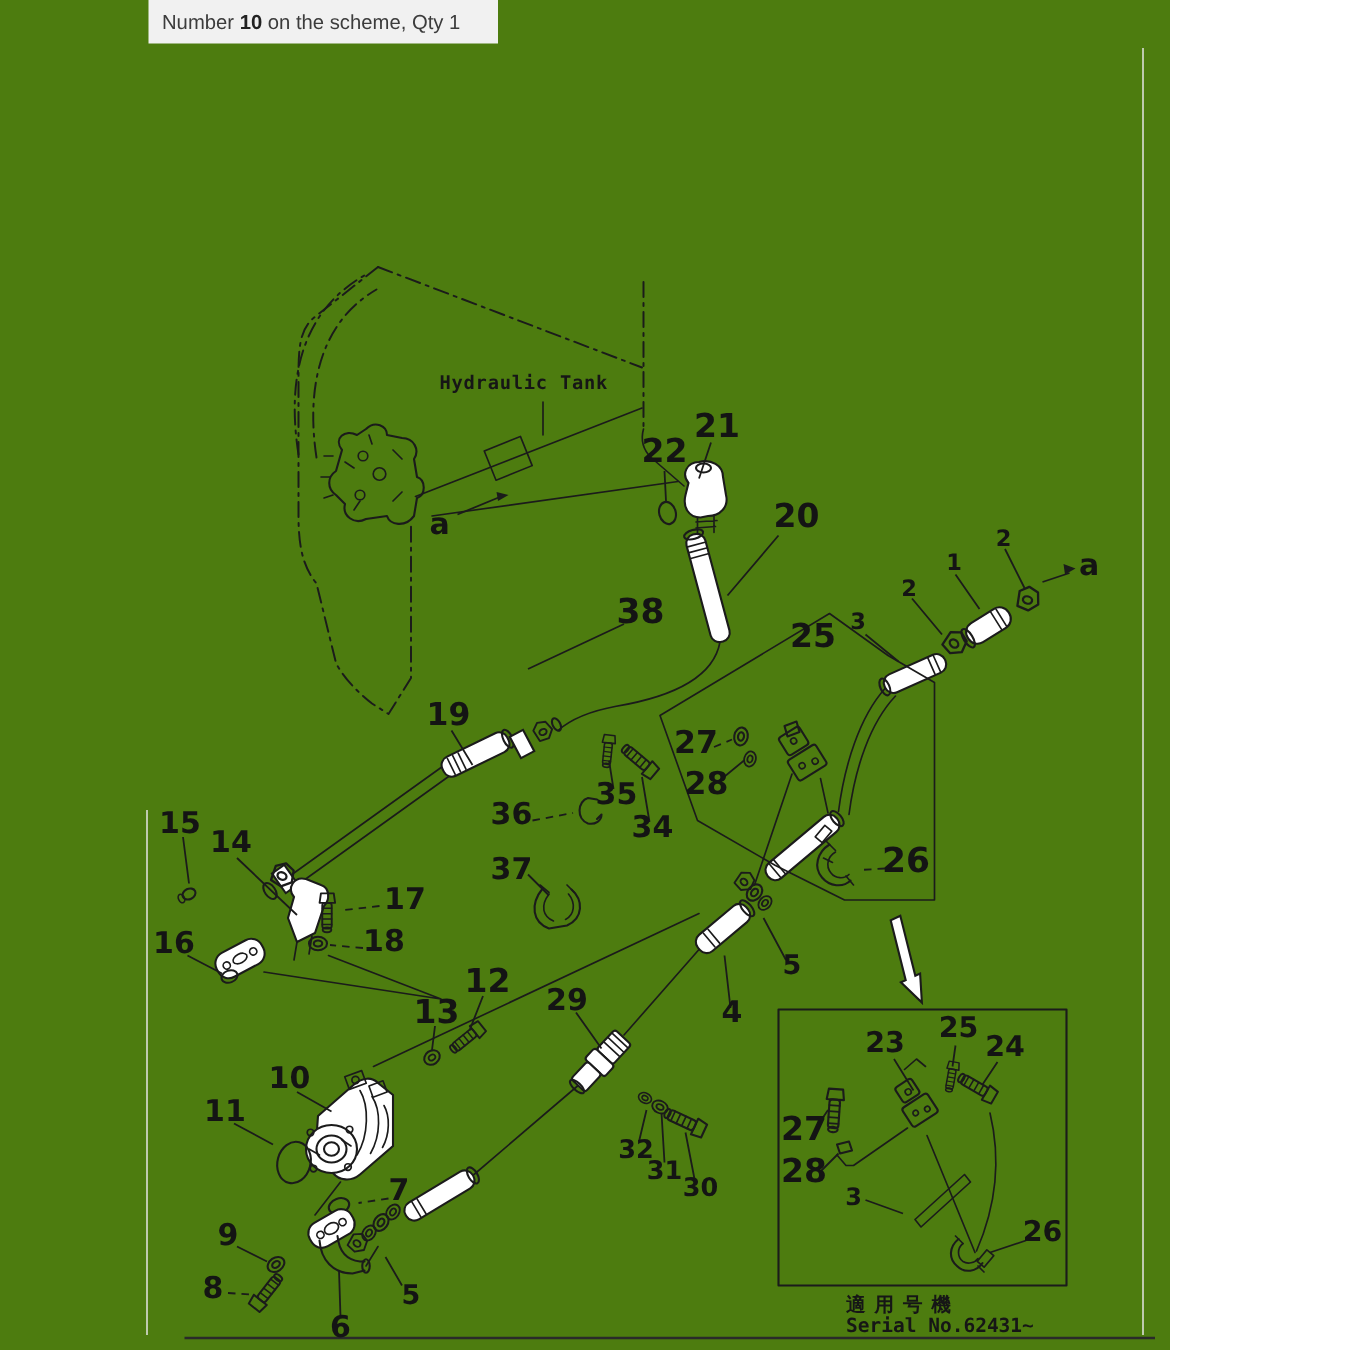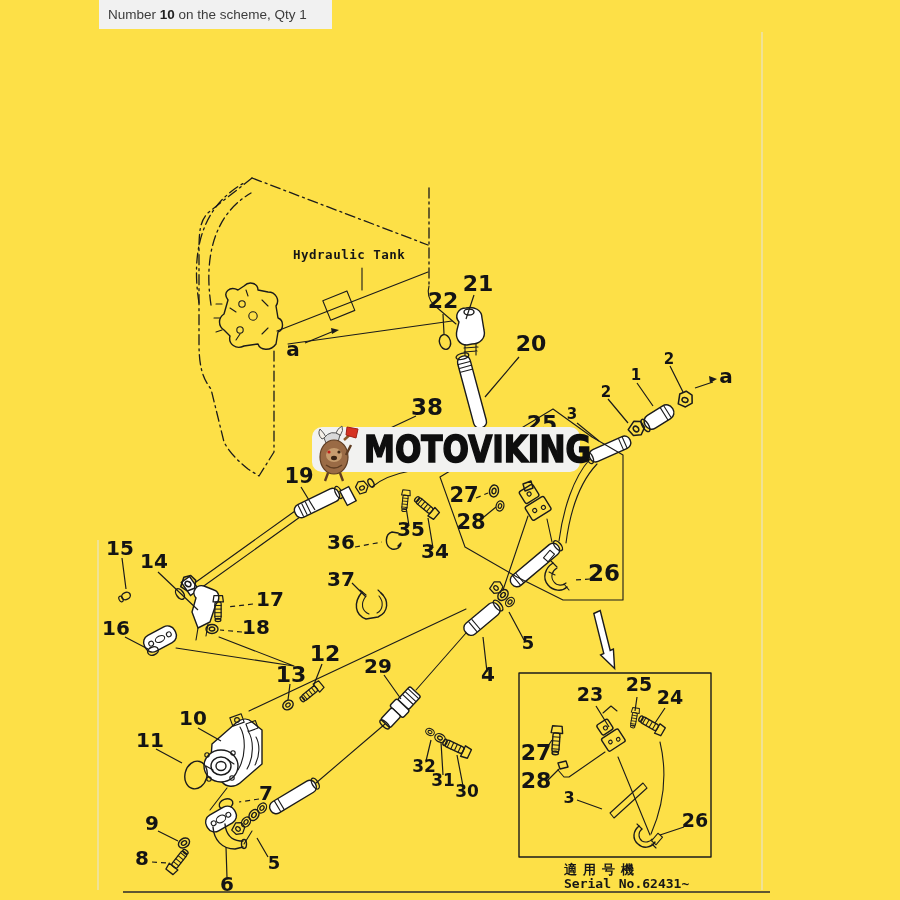--- a/index.html
+++ b/index.html
@@ -1,16 +1,16 @@
 <!DOCTYPE html>
 <html><head>
 <meta charset="utf-8">
 <style>
   html,body{margin:0;padding:0;background:#fff;}
-  #page{position:relative;width:900px;height:900px;background:#fde047;overflow:hidden;
+  #page{position:relative;width:780px;height:900px;background:#4d7c0f;overflow:hidden;
         font-family:"DejaVu Sans",sans-serif;}
   
   #hdr{position:absolute;left:99px;top:0;width:233px;height:29px;background:#f1f1f1;
        color:#3c3c3c;font-size:13.5px;line-height:29px;padding-left:9px;box-sizing:border-box;
        font-family:"Liberation Sans",sans-serif;white-space:nowrap;}
   #hdr b{font-weight:bold;color:#222;}
   
   #dwg{position:absolute;left:0;top:0;}
   .art{fill:none;stroke:#1b1b1b;stroke-width:1.4;stroke-linecap:round;stroke-linejoin:round;}
   .thin{stroke-width:1.1;}
@@ -361,31 +361,14 @@
         <text x="590" y="701" font-size="19" class="callout">23</text>
         <text x="639" y="691" font-size="19" class="callout">25</text>
         <text x="670" y="704" font-size="19" class="callout">24</text>
         <text x="536" y="760" font-size="22" class="callout">27</text>
         <text x="536" y="788" font-size="22" class="callout">28</text>
         <text x="569" y="803" font-size="16" class="callout">3</text>
         <text x="695" y="827" font-size="19" class="callout">26</text>
       </g>
   </svg>
 
-  <div id="wm">
-    <svg class="mascot" width="48" height="58" viewBox="0 0 48 58">
-      <path d="M30,16 L40,7" stroke="#8a5a2b" stroke-width="2.5" fill="none"></path>
-      <path d="M33,3 L44,5 L42,14 L32,11 Z" fill="#d63222" stroke="#a02015" stroke-width="1"></path>
-      <path d="M8,15 Q3,10 6,5 Q10,9 12,13 Z" fill="#f5f0e8" stroke="#555" stroke-width="1"></path>
-      <path d="M26,12 Q30,6 28,2 Q23,5 22,9 Z" fill="#f5f0e8" stroke="#555" stroke-width="1"></path>
-      <path d="M10,14 Q17,5 26,11 L24,18 L12,19 Z" fill="#d9d9d9" stroke="#555" stroke-width="1"></path>
-      <ellipse cx="20" cy="33" rx="14" ry="17" fill="#9a6b45" stroke="#5f3d22" stroke-width="1.2"></ellipse>
-      <ellipse cx="20" cy="31" rx="8" ry="7" fill="#c79d6e"></ellipse>
-      <circle cx="15" cy="28" r="1.6" fill="#c2201a"></circle>
-      <circle cx="25" cy="28" r="1.6" fill="#3a2513"></circle>
-      <ellipse cx="20" cy="34" rx="3" ry="2.2" fill="#3a2513"></ellipse>
-      <path d="M12,41 Q20,47 28,41" stroke="#5f3d22" stroke-width="1.5" fill="none"></path>
-      <path d="M14,49 L11,57 M26,49 L29,57 M32,31 L37,21" stroke="#5f3d22" stroke-width="2.4" fill="none"></path>
-    </svg>
-    <span class="brand">MOTOVIKING</span>
-  </div>
 
 </div>
 
 </body></html>

